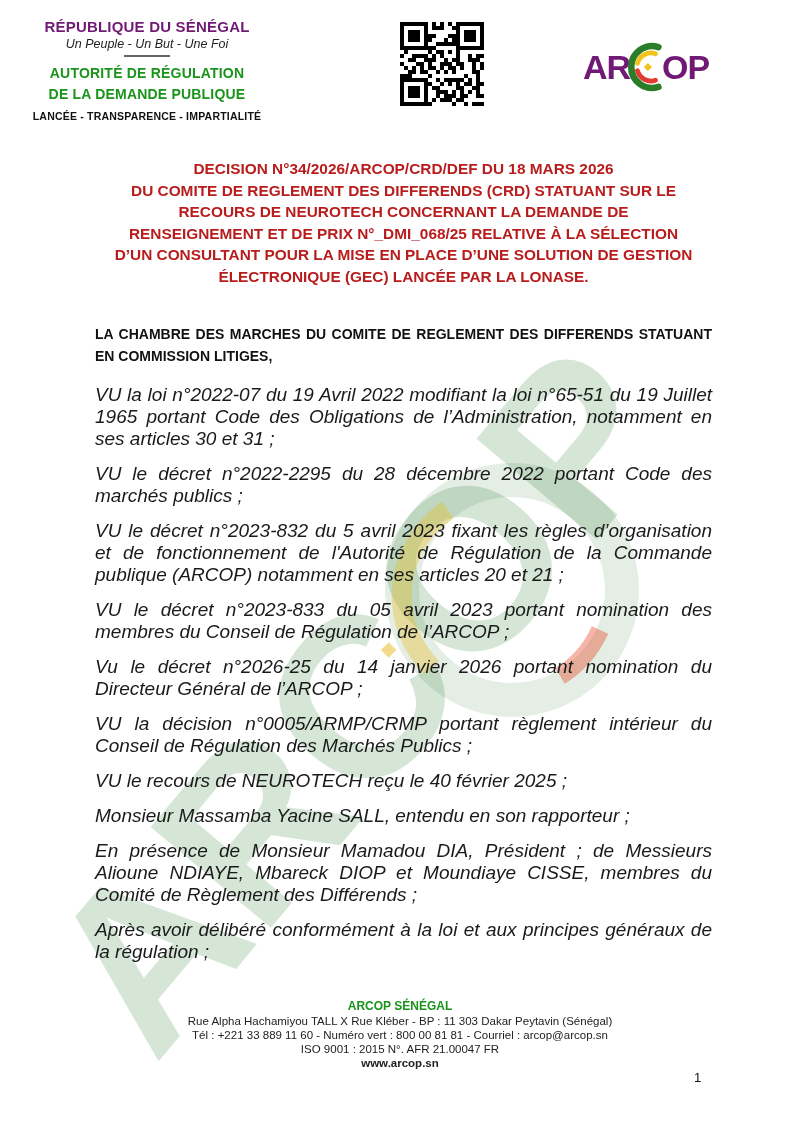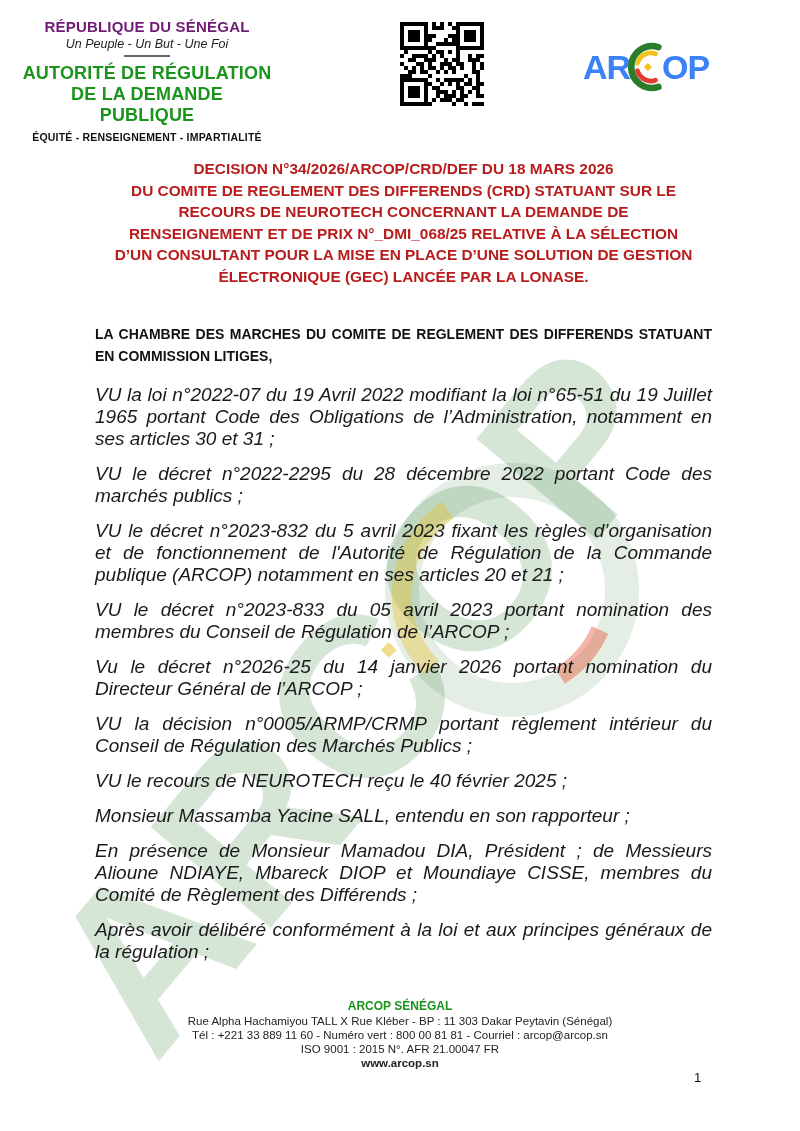--- a/index.html
+++ b/index.html
@@ -27,21 +27,21 @@
   .header { position: relative; height: 128px; }
   .header-left {
     position: absolute;
     left: 22px; top: 18px;
     width: 250px;
     text-align: center;
   }
   .republic { font-size: 15px; font-weight: bold; color: #701a75; letter-spacing: .2px; }
   .motto { font-size: 12.5px; font-style: italic; color: #222; margin-top: 2px; }
   .divider { width: 46px; height: 1.5px; background: #666; margin: 4px auto 6px; }
-  .authority { font-size: 18px; font-weight: bold; color: #1b941b; line-height: 21px; letter-spacing: .2px; }
+  .authority { font-size: 14px; font-weight: bold; color: #1b941b; line-height: 21px; letter-spacing: .2px; }
   .values { font-size: 10.5px; font-weight: bold; color: #111; margin-top: 5px; letter-spacing: .2px; }
 
   .qr { position: absolute; left: 400px; top: 22px; width: 84px; height: 84px; background: #fff; }
   .qr-modules {
     position: absolute; inset: 0;
     display: grid;
     grid-template-columns: repeat(21, 4px);
     grid-auto-rows: 4px;
   }
   .qr-modules i { display: block; }
@@ -51,21 +51,21 @@
     border: 4px solid #000; background: #fff; box-sizing: border-box;
   }
   .finder::after { content: ""; position: absolute; inset: 4px; background: #000; }
   .finder.tl { left: 0; top: 0; }
   .finder.tr { right: 0; top: 0; }
   .finder.bl { left: 0; bottom: 0; }
 
   .logo {
     position: absolute; left: 583px; top: 38px;
     display: flex; align-items: center;
-    font-weight: bold; font-size: 34px; color: #3b82f6; letter-spacing: -1px;
+    font-weight: bold; font-size: 34px; color: #701a75; letter-spacing: -1px;
   }
   .logo-c { width: 38px; height: 58px; margin: 0 -3px; }
 
   
   .doc-title {
     margin: 30px 88px 0 95px;
     text-align: center;
     font-size: 15.4px;
     font-weight: bold;
     line-height: 21.5px;
@@ -110,21 +110,21 @@
 
   <div class="content">
 
     <div class="header">
       <div class="header-left">
         <div class="republic">RÉPUBLIQUE DU SÉNÉGAL</div>
         <div class="motto">Un Peuple - Un But - Une Foi</div>
         <div class="divider"></div>
         <div class="authority">AUTORITÉ DE RÉGULATION</div>
         <div class="authority">DE LA DEMANDE PUBLIQUE</div>
-        <div class="values">ÉQUITÉ - RENSEIGNEMENT - IMPARTIALITÉ</div>
+        <div class="values">LANCÉE - TRANSPARENCE - IMPARTIALITÉ</div>
       </div>
 
       <div class="qr">
         <div class="qr-modules">
             <i class="m"></i>
             <i></i>
             <i class="m"></i>
             <i></i>
             <i class="m"></i>
             <i></i>

